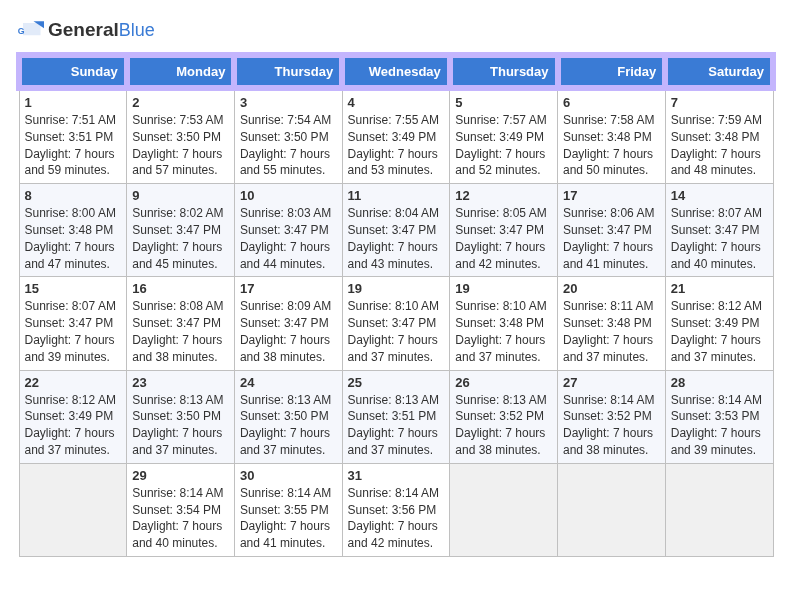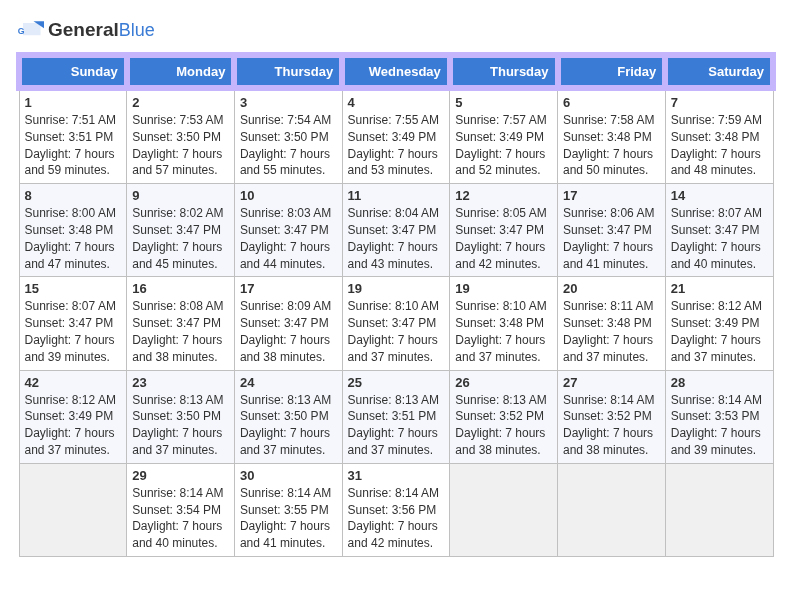--- a/index.html
+++ b/index.html
@@ -164,21 +164,21 @@
         <td><span class="day-num">19</span>
         <span class="cell-text">Sunrise: 8:10 AM<br>Sunset: 3:47 PM<br>Daylight: 7 hours and 37 minutes.</span></td>
         <td><span class="day-num">19</span>
         <span class="cell-text">Sunrise: 8:10 AM<br>Sunset: 3:48 PM<br>Daylight: 7 hours and 37 minutes.</span></td>
         <td><span class="day-num">20</span>
         <span class="cell-text">Sunrise: 8:11 AM<br>Sunset: 3:48 PM<br>Daylight: 7 hours and 37 minutes.</span></td>
         <td><span class="day-num">21</span>
         <span class="cell-text">Sunrise: 8:12 AM<br>Sunset: 3:49 PM<br>Daylight: 7 hours and 37 minutes.</span></td>
       </tr>
       <tr>
-        <td><span class="day-num">42</span>
+        <td><span class="day-num">22</span>
         <span class="cell-text">Sunrise: 8:12 AM<br>Sunset: 3:49 PM<br>Daylight: 7 hours and 37 minutes.</span></td>
         <td><span class="day-num">23</span>
         <span class="cell-text">Sunrise: 8:13 AM<br>Sunset: 3:50 PM<br>Daylight: 7 hours and 37 minutes.</span></td>
         <td><span class="day-num">24</span>
         <span class="cell-text">Sunrise: 8:13 AM<br>Sunset: 3:50 PM<br>Daylight: 7 hours and 37 minutes.</span></td>
         <td><span class="day-num">25</span>
         <span class="cell-text">Sunrise: 8:13 AM<br>Sunset: 3:51 PM<br>Daylight: 7 hours and 37 minutes.</span></td>
         <td><span class="day-num">26</span>
         <span class="cell-text">Sunrise: 8:13 AM<br>Sunset: 3:52 PM<br>Daylight: 7 hours and 38 minutes.</span></td>
         <td><span class="day-num">27</span>

